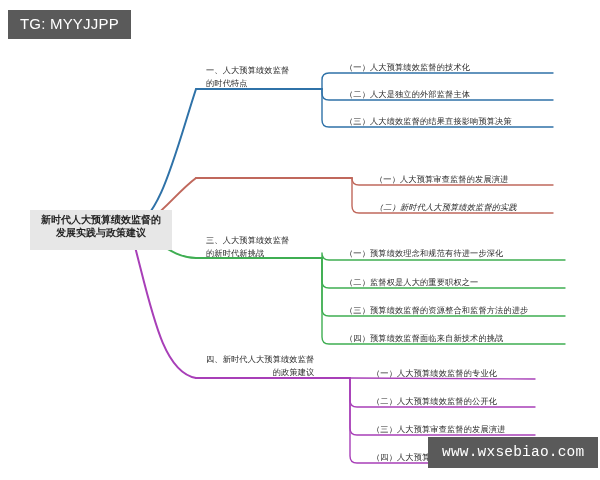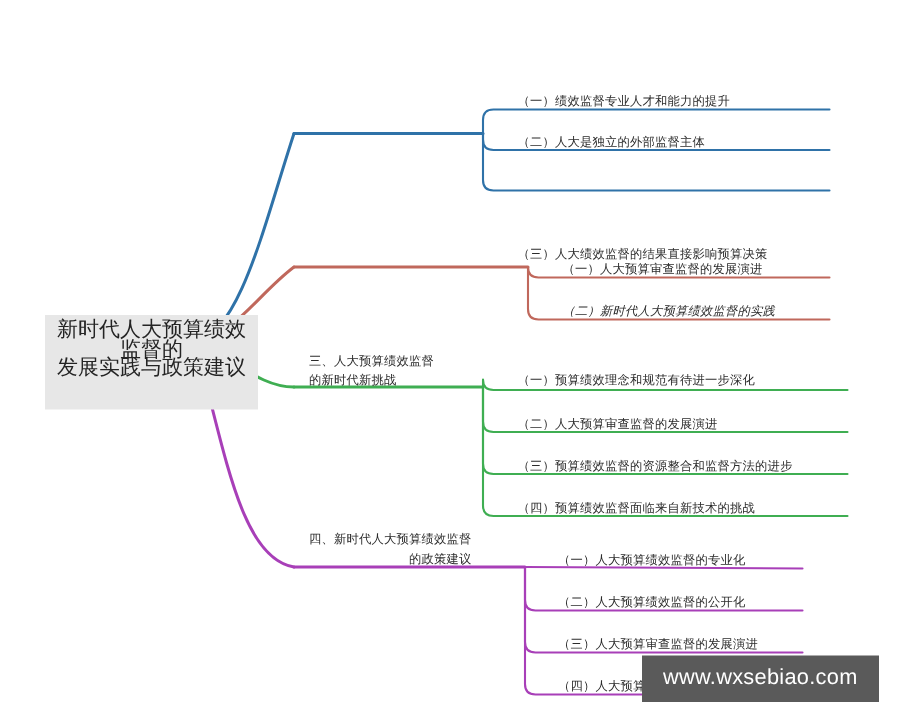--- a/index.html
+++ b/index.html
@@ -35,27 +35,28 @@
     line-height: 12.5px;
     color: #2b2b2b;
     letter-spacing: 0.15px;
     white-space: nowrap;
   }
   .root-node {
     position: absolute;
     left: 30px;
     top: 210px;
     width: 142px;
-    padding: 4px 3px 21px 3px;
+    padding: 4px 3px 11px 3px;
     background: #e7e7e7;
     color: #242424;
-    font-size: 14px;
+    font-size: 10px;
     line-height: 12.5px;
     text-align: center;
     box-sizing: border-box;
+    font-weight: bold;
   }
   .branch-label {
     text-align: left;
   }
   .branch-label .l2 {
     display: block;
   }
   .leaf-label {
     font-size: 8.2px;
     color: #2b2b2b;
@@ -75,20 +76,21 @@
     line-height: 18px;
     letter-spacing: 0.2px;
   }
   #watermark-bottom {
     left: 428px;
     top: 437px;
     padding: 6px 14px 7px 14px;
     font-size: 14.5px;
     line-height: 18px;
     letter-spacing: 0.2px;
+    font-family: Liberation Mono, monospace;
   }
 </style>
 </head>
 <body>
 
 <div id="mindmap-root">
 
   <svg id="edge-layer" viewBox="0 0 600 480" width="600" height="480">
       <path d="M 130 228 C 160 222, 176 150, 196 89" stroke="#2f72a8" stroke-width="2" fill="none" stroke-linecap="round" stroke-linejoin="round"></path>
       <path d="M 130 228 C 156 224, 172 196, 196 178" stroke="#c0685c" stroke-width="2" fill="none" stroke-linecap="round" stroke-linejoin="round"></path>
@@ -111,41 +113,46 @@
       <path d="M 350 378 L 350 400 Q 350 407 357 407 L 535 407" stroke="#a83fb8" stroke-width="1.4" fill="none" stroke-linecap="round" stroke-linejoin="round"></path>
       <path d="M 350 378 L 350 428 Q 350 435 357 435 L 535 435" stroke="#a83fb8" stroke-width="1.4" fill="none" stroke-linecap="round" stroke-linejoin="round"></path>
       <path d="M 350 378 L 350 456 Q 350 463 357 463 L 535 463" stroke="#a83fb8" stroke-width="1.4" fill="none" stroke-linecap="round" stroke-linejoin="round"></path>
     </svg>
 
   <div class="root-node">
     <span>新时代人大预算绩效监督的</span><br>
     <span>发展实践与政策建议</span>
   </div>
 
+  <div class="node-label branch-label" style="left:206px; top:64px;">
+    <span class="l1">一、人大预算绩效监督</span>
+    <span class="l2">的时代特点</span>
+  </div>
   <div class="node-label branch-label" style="left:206px; top:234px;">
     <span class="l1">三、人大预算绩效监督</span>
     <span class="l2">的新时代新挑战</span>
   </div>
   <div class="node-label branch-label" style="left:206px; top:353px;text-align:right;">
     <span class="l1">四、新时代人大预算绩效监督</span>
     <span class="l2">的政策建议</span>
   </div>
 
-  <div class="node-label leaf-label" style="left:345px; top:61px;">（一）绩效监督专业人才和能力的提升</div>
+  <div class="node-label leaf-label" style="left:345px; top:61px;">（一）人大预算绩效监督的技术化</div>
   <div class="node-label leaf-label" style="left:345px; top:88px;">（二）人大是独立的外部监督主体</div>
-  <div class="node-label leaf-label" style="left:345px; top:115px;margin-top:48px;">（三）人大绩效监督的结果直接影响预算决策</div>
+  <div class="node-label leaf-label" style="left:345px; top:115px;">（三）人大绩效监督的结果直接影响预算决策</div>
 
   <div class="node-label leaf-label" style="left:375px; top:173px;">（一）人大预算审查监督的发展演进</div>
   <div class="node-label leaf-label" style="left:375px; top:201px;font-style:italic;">（二）新时代人大预算绩效监督的实践</div>
 
   <div class="node-label leaf-label" style="left:345px; top:248px;font-family:Liberation Serif, serif;">（一）预算绩效理念和规范有待进一步深化</div>
-  <div class="node-label leaf-label" style="left:345px; top:276px;">（二）人大预算审查监督的发展演进</div>
+  <div class="node-label leaf-label" style="left:345px; top:276px;">（二）监督权是人大的重要职权之一</div>
   <div class="node-label leaf-label" style="left:345px; top:304px;">（三）预算绩效监督的资源整合和监督方法的进步</div>
   <div class="node-label leaf-label" style="left:345px; top:332px;">（四）预算绩效监督面临来自新技术的挑战</div>
 
   <div class="node-label leaf-label" style="left:372px; top:367px;">（一）人大预算绩效监督的专业化</div>
   <div class="node-label leaf-label" style="left:372px; top:395px;">（二）人大预算绩效监督的公开化</div>
   <div class="node-label leaf-label" style="left:372px; top:423px;">（三）人大预算审查监督的发展演进</div>
   <div class="node-label leaf-label" style="left:372px; top:451px;">（四）人大预算绩效监督的协同化</div>
 
+  <div class="watermark" id="watermark-top">TG: MYYJJPP</div>
   <div class="watermark" id="watermark-bottom">www.wxsebiao.com</div>
 
 </div>
 
 </body></html>

